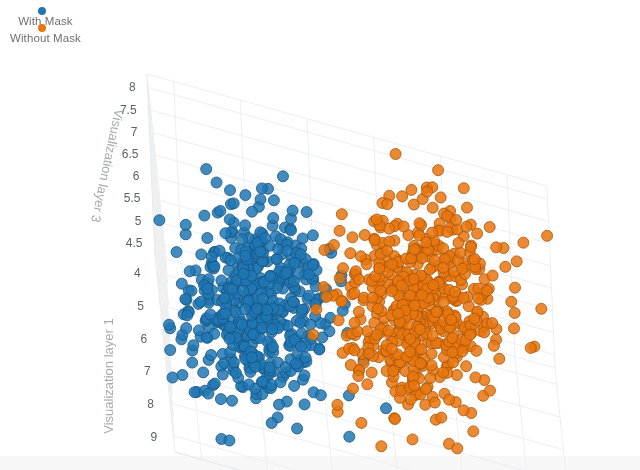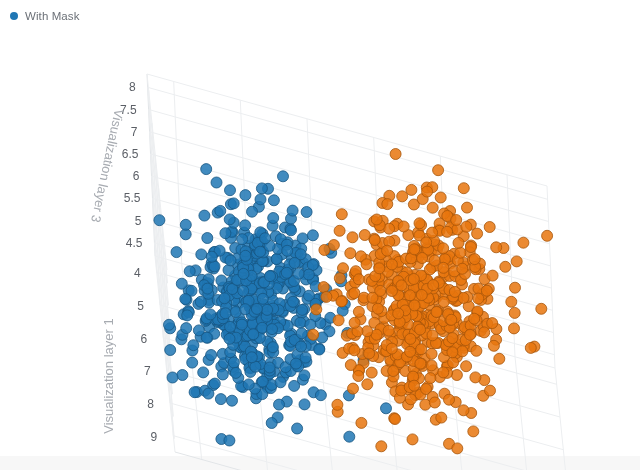--- a/index.html
+++ b/index.html
@@ -34,20 +34,21 @@
   #legend {
     position: absolute;
     left: 10px;
     top: 7px;
     z-index: 5;
   }
   .legend-row {
     display: flex;
     align-items: center;
     height: 17px;
+    flex-direction: column;
   }
   .legend-dot {
     width: 8px;
     height: 8px;
     border-radius: 50%;
     margin-right: 7px;
     flex: 0 0 auto;
   }
   .legend-label {
     font-size: 11.5px;
@@ -1207,15 +1208,19 @@
         <circle cx="462.3" cy="268.7" r="5.5" fill="#e8760e" fill-opacity="0.85" stroke="rgb(167,85,10)" class="pt"></circle>
         <circle cx="463.8" cy="188.2" r="5.5" fill="#e8760e" fill-opacity="0.85" stroke="rgb(167,85,10)" class="pt"></circle>
       </g>
   </svg>
 
   <div id="legend">
     <div class="legend-row">
       <span class="legend-dot" style="background: rgb(32, 119, 180);"></span>
       <span class="legend-label">With Mask</span>
     </div>
+    <div class="legend-row">
+      <span class="legend-dot" style="background: rgb(232, 118, 14);"></span>
+      <span class="legend-label">Without Mask</span>
+    </div>
   </div>
 
 </div>
 
 </body></html>

